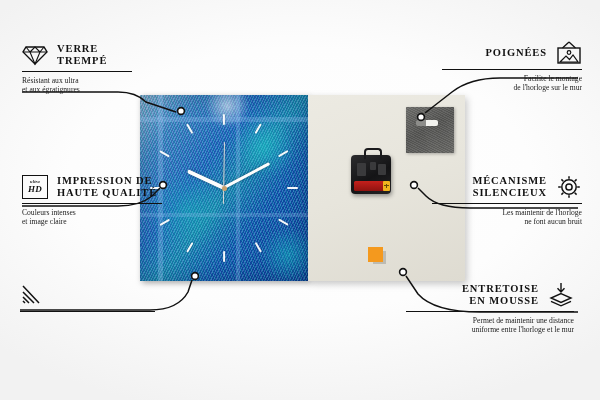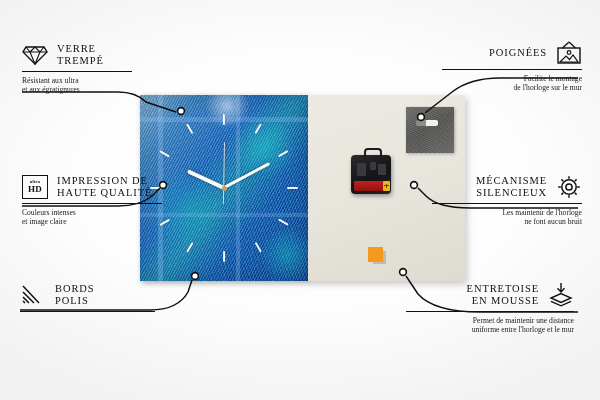--- a/index.html
+++ b/index.html
@@ -78,29 +78,29 @@
   .mech .plus:after{left:2.8px;top:2.7px;width:1.3px;height:4.3px;}
   .mech .dot{position:absolute;background:#3a3a3c;border-radius:1px;}
   .foam{position:absolute;left:60px;top:152px;width:15px;height:15px;background:#f4991e;
         box-shadow:4px 3px 0 -1px rgba(120,120,115,.35);}
   
   #lines{position:absolute;left:0;top:0;width:600px;height:400px;pointer-events:none;}
   
   .feat{position:absolute;}
   .feat .head{display:flex;align-items:center;gap:9px;}
   .feat.right .head{justify-content:flex-end;}
-  .ttl{font-size:10.5px;font-weight:normal;letter-spacing:.9px;color:#111;line-height:12.5px;text-transform:uppercase;}
+  .ttl{font-size:10.5px;font-weight:bold;letter-spacing:.9px;color:#111;line-height:12.5px;text-transform:uppercase;}
   .feat.right .ttl{text-align:right;margin-left:44px;}
   .rule{height:1.2px;background:#111;margin:3px 0 3.5px;}
   .sub{font-size:7.6px;color:#1b1b1b;line-height:9.6px;}
   .feat.right .sub{text-align:right;}
   .ic{width:26px;height:26px;flex:0 0 26px;display:flex;align-items:center;justify-content:center;color:#111;}
   .ic svg{display:block;}
   .hdbox{width:26px;height:22px;border:1.4px solid #111;display:flex;flex-direction:column;
-         align-items:center;justify-content:center;line-height:1;}
+         align-items:center;justify-content:center;line-height:1;font-style:italic;}
   .hdbox .u{font-size:4.4px;font-weight:bold;letter-spacing:.2px;}
   .hdbox .h{font-size:9px;font-weight:bold;letter-spacing:.3px;margin-top:.5px;}
 </style>
 </head>
 <body>
 
 <div id="stage">
 
   <div class="product">
 
@@ -199,23 +199,20 @@
   </div>
 
   <div class="feat left" style="left:20px;top:282px;width:135px;">
     <div class="head">
       <span class="ic">
         <svg width="26" height="22" viewBox="0 0 26 22">
           <path d="M3 2 L19 19 M3 8 L14 19 M3 13 L9 19 M3 17 L5 19" stroke="#111" stroke-width="1.5" fill="none"></path>
           <path d="M3 2 L3 19 L19 19" stroke="#111" stroke-width="1.2" fill="none" opacity=".0"></path>
         </svg>
       </span>
-      <span class="ttl">
-        <span>BORDS</span><br><span>POLIS</span>
-      </span>
     </div>
     <div class="rule"></div>
   </div>
 
   <div class="feat right" style="right:18px;top:40px;width:140px;">
     <div class="head">
       <span class="ttl">
         <span>POIGNÉES</span><br>
       </span>
       <span class="ic">

